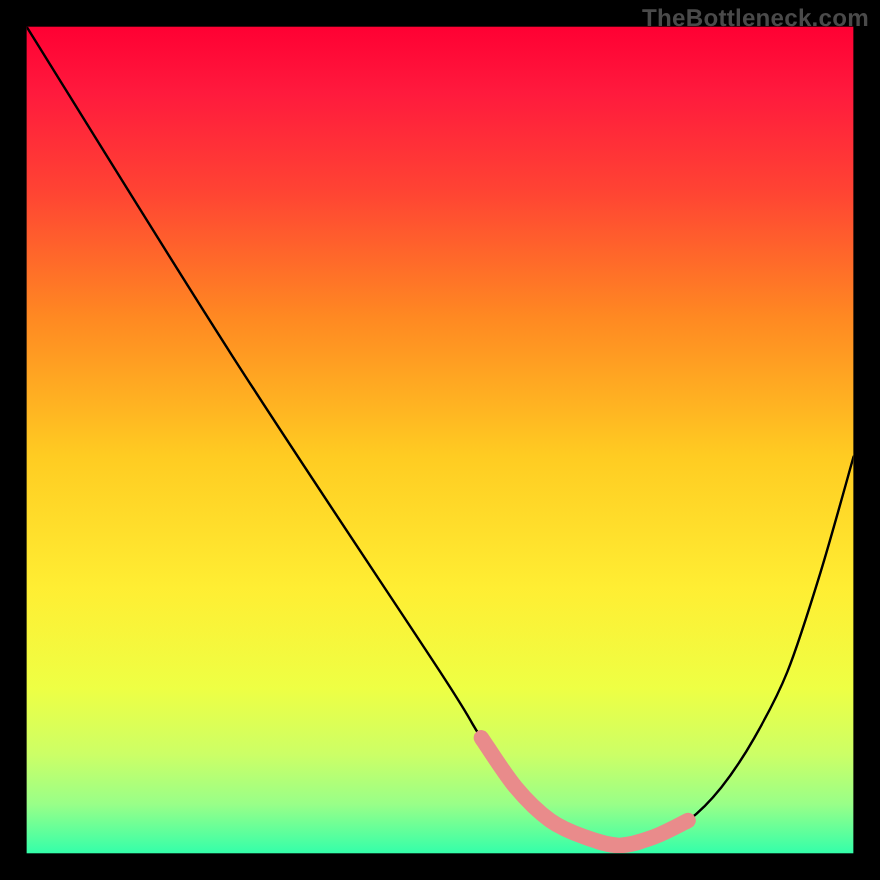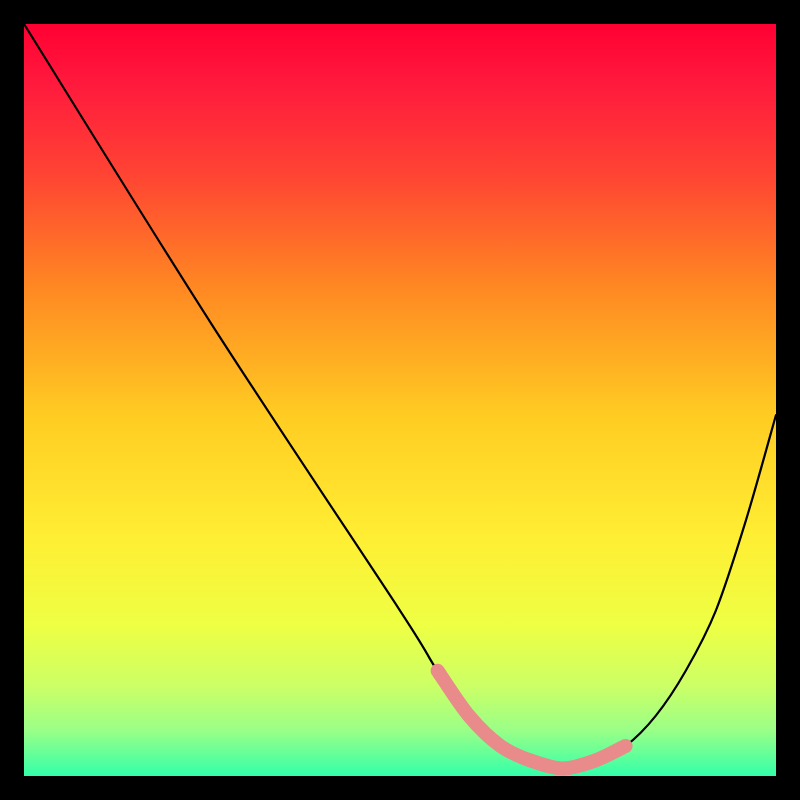--- a/index.html
+++ b/index.html
@@ -37,20 +37,21 @@
   .plot svg {
     display: block;
     width: 752px;
     height: 752px;
   }
 </style>
 </head>
 <body>
 
 <div class="frame">
+  <div class="watermark">TheBottleneck.com</div>
 
   <div class="plot">
     <svg id="chart-svg" viewBox="0 0 752 752">
       <defs>
         <linearGradient id="bg-grad" x1="0" y1="0" x2="0" y2="1">
             <stop offset="0%" stop-color="#ff0033"></stop>
             <stop offset="8%" stop-color="#ff1a3d"></stop>
             <stop offset="20%" stop-color="#ff4433"></stop>
             <stop offset="35%" stop-color="#ff8822"></stop>
             <stop offset="52%" stop-color="#ffcc22"></stop>

